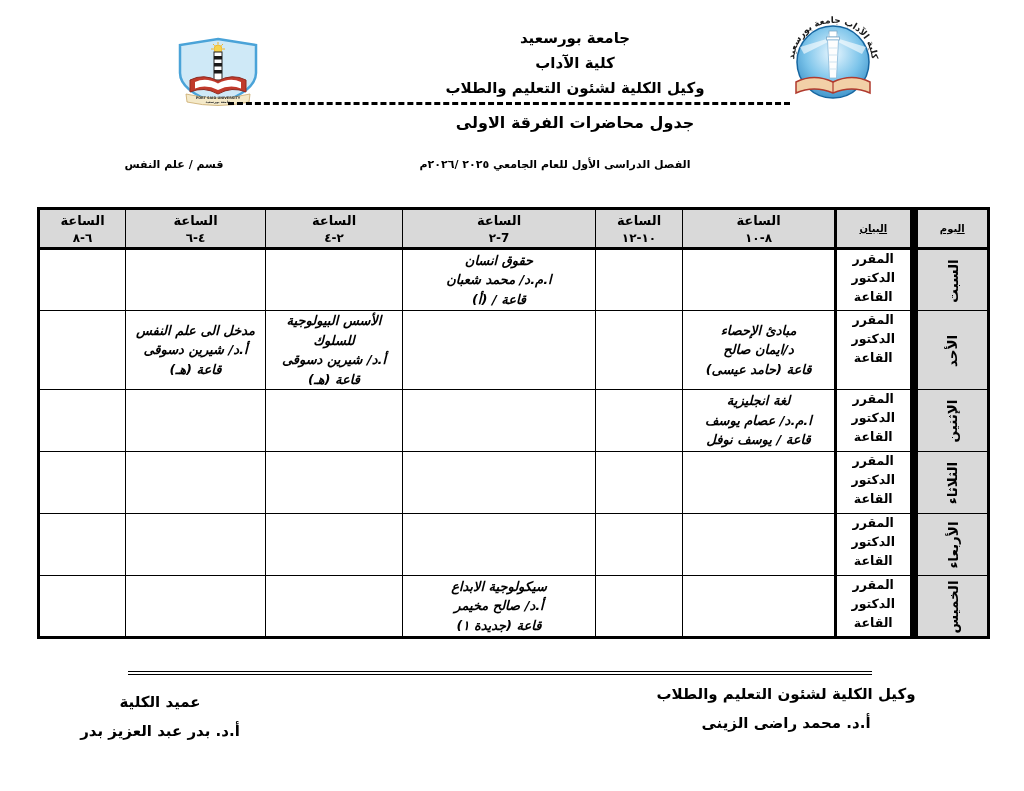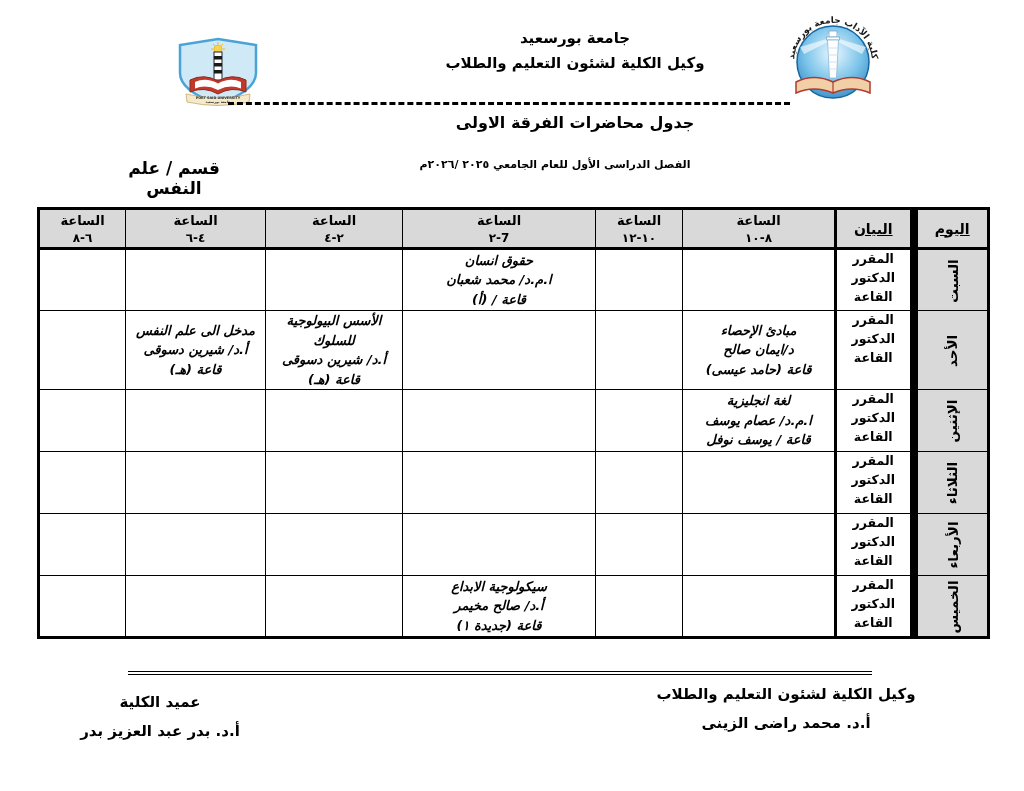--- a/index.html
+++ b/index.html
@@ -12,37 +12,37 @@
   .logo-left  { position:absolute; top:36px; left:170px; }
   .logo-right { position:absolute; top:10px; left:780px; }
   .dashed-rule { position:absolute; top:102px; left:228px; width:562px;
                  border-top:3px dashed #000; }
 
   .title-main { position:absolute; top:113px; left:400px; width:350px;
                 text-align:center; font-size:16px; }
   .title-semester { position:absolute; top:158px; left:330px; width:450px;
                     text-align:center; font-size:11px; }
   .dept-label { position:absolute; top:158px; left:108px; width:132px;
-                text-align:center; font-size:17px; }
+                text-align:center; font-size:11px; }
 
   
   #timetable { position:absolute; top:207px; left:37px; width:950px;
                border-collapse:collapse; table-layout:fixed; direction:rtl;
                border:3px solid #000; }
   #timetable th, #timetable td { border:1px solid #000; padding:0; overflow:hidden; }
   #timetable thead tr { height:40px; }
   #timetable tbody tr { height:62px; }
   #timetable thead th { background:#d9d9d9; border-bottom:3px solid #000;
                         font-size:13px; text-align:center; vertical-align:middle; }
   #timetable .c-day  { border-left:8px solid #000000; }
   #timetable .c-info { border-left:3px solid #000; }
   #timetable td.c-day { background:#d9d9d9; text-align:center; vertical-align:middle; }
   .day-label { display:inline-block; transform:rotate(-90deg); white-space:nowrap;
                font-size:13.5px; }
-  #timetable th.c-day, #timetable th.c-info { font-size:14px;text-decoration:underline; }
+  #timetable th.c-day, #timetable th.c-info { font-size:10px;text-decoration:underline; }
   .hour-word { font-size:13px; }
   .hour-time { font-size:12px; margin-top:3px; }
   td.c-info { text-align:center; vertical-align:top; padding-top:3px; }
   td.c-info div { font-size:12.5px; line-height:1.5; }
   td.slot { text-align:center; vertical-align:middle;font-style:italic; }
   td.slot div { font-size:13px; line-height:1.5; }
 
   
   .equals-rule { position:absolute; top:671px; left:128px; width:744px;
                  border-top:4px double #000; }
@@ -51,20 +51,21 @@
   .footer-right .sig-name { margin-top:11px; }
   .footer-left { position:absolute; top:693px; left:40px; width:240px; text-align:center;
                  font-size:15px; }
   .footer-left .sig-name { margin-top:11px; }
 </style>
 </head>
 <body>
 
 <div class="org-block">
   <div>جامعة بورسعيد</div>
+  <div>كلية الآداب</div>
   <div>وكيل الكلية لشئون التعليم والطلاب</div>
 </div>
 
 <div class="logo-left">
   <svg width="96" height="74" viewBox="0 0 96 74">
     <path d="M48 3 L86 9 V37 Q86 55 48 68 Q10 55 10 37 V9 Z" fill="#cfe9f7" stroke="#4aa3d8" stroke-width="2.5"></path>
     <circle cx="48" cy="13" r="4" fill="#f7d44c" stroke="#f0b429" stroke-width="0.8"></circle>
     <g stroke="#f0b429" stroke-width="1">
       <line x1="48" y1="6" x2="48" y2="8.5"></line>
         <line x1="41" y1="13" x2="43.5" y2="13"></line>

